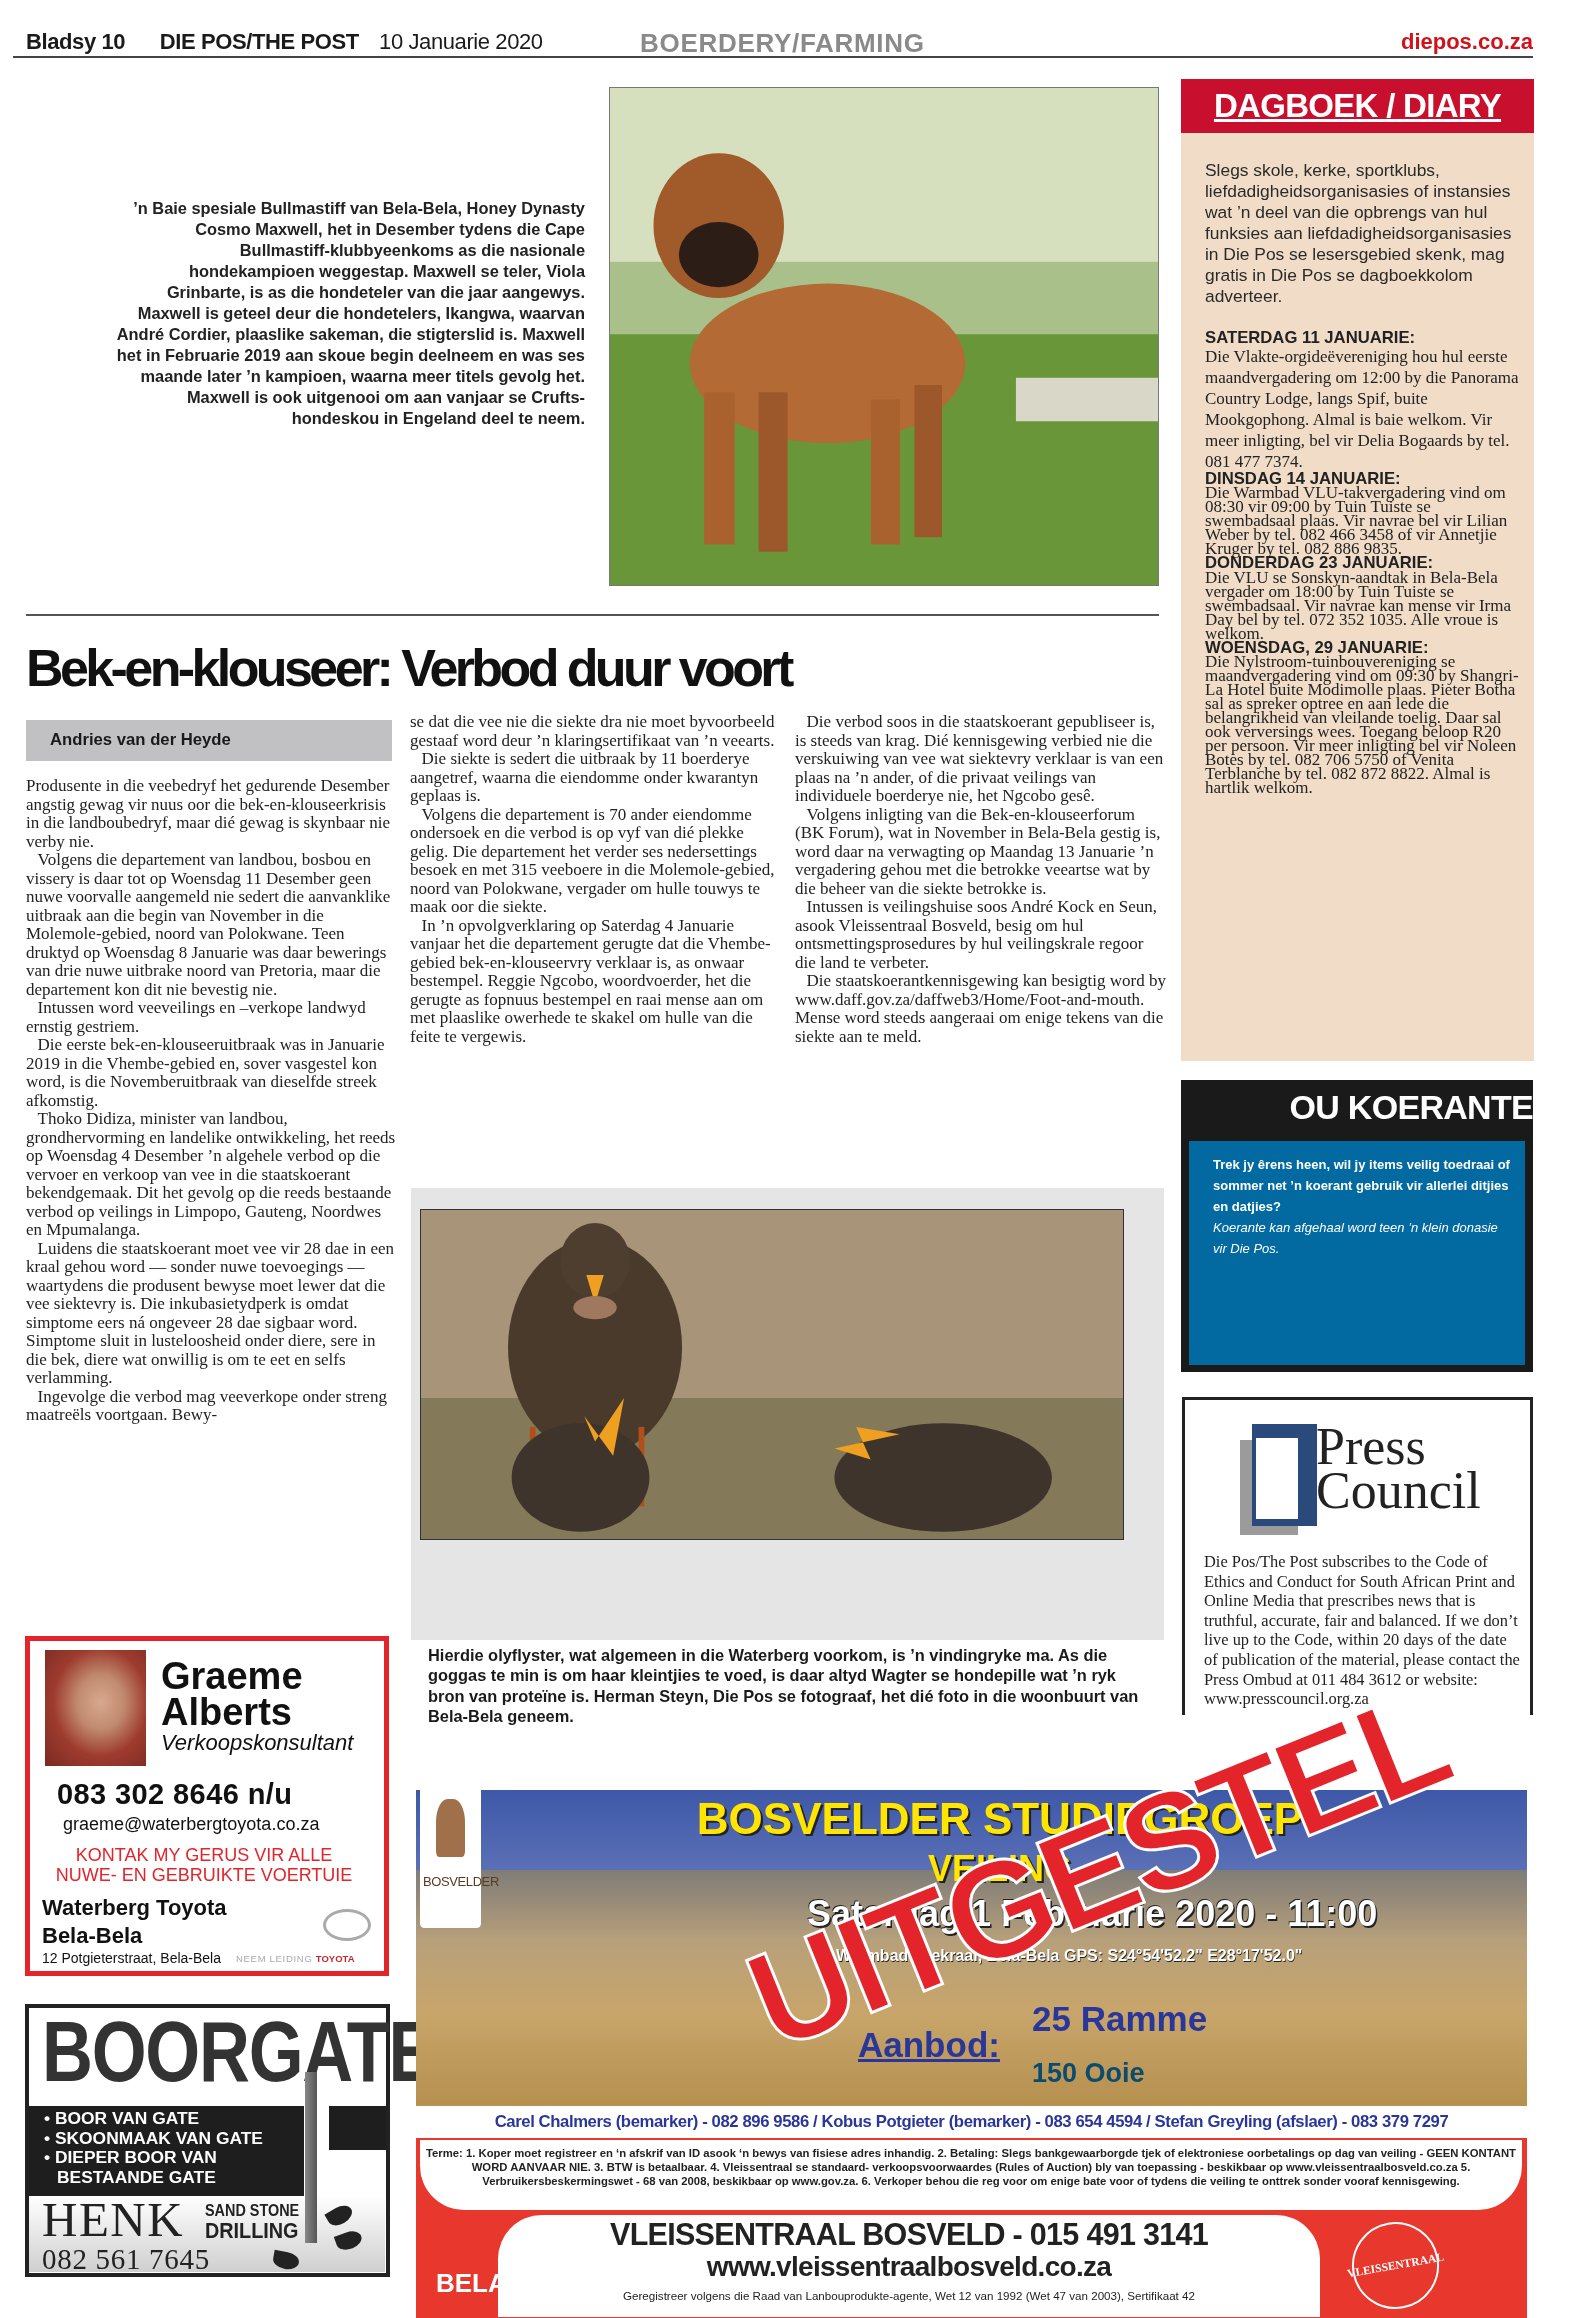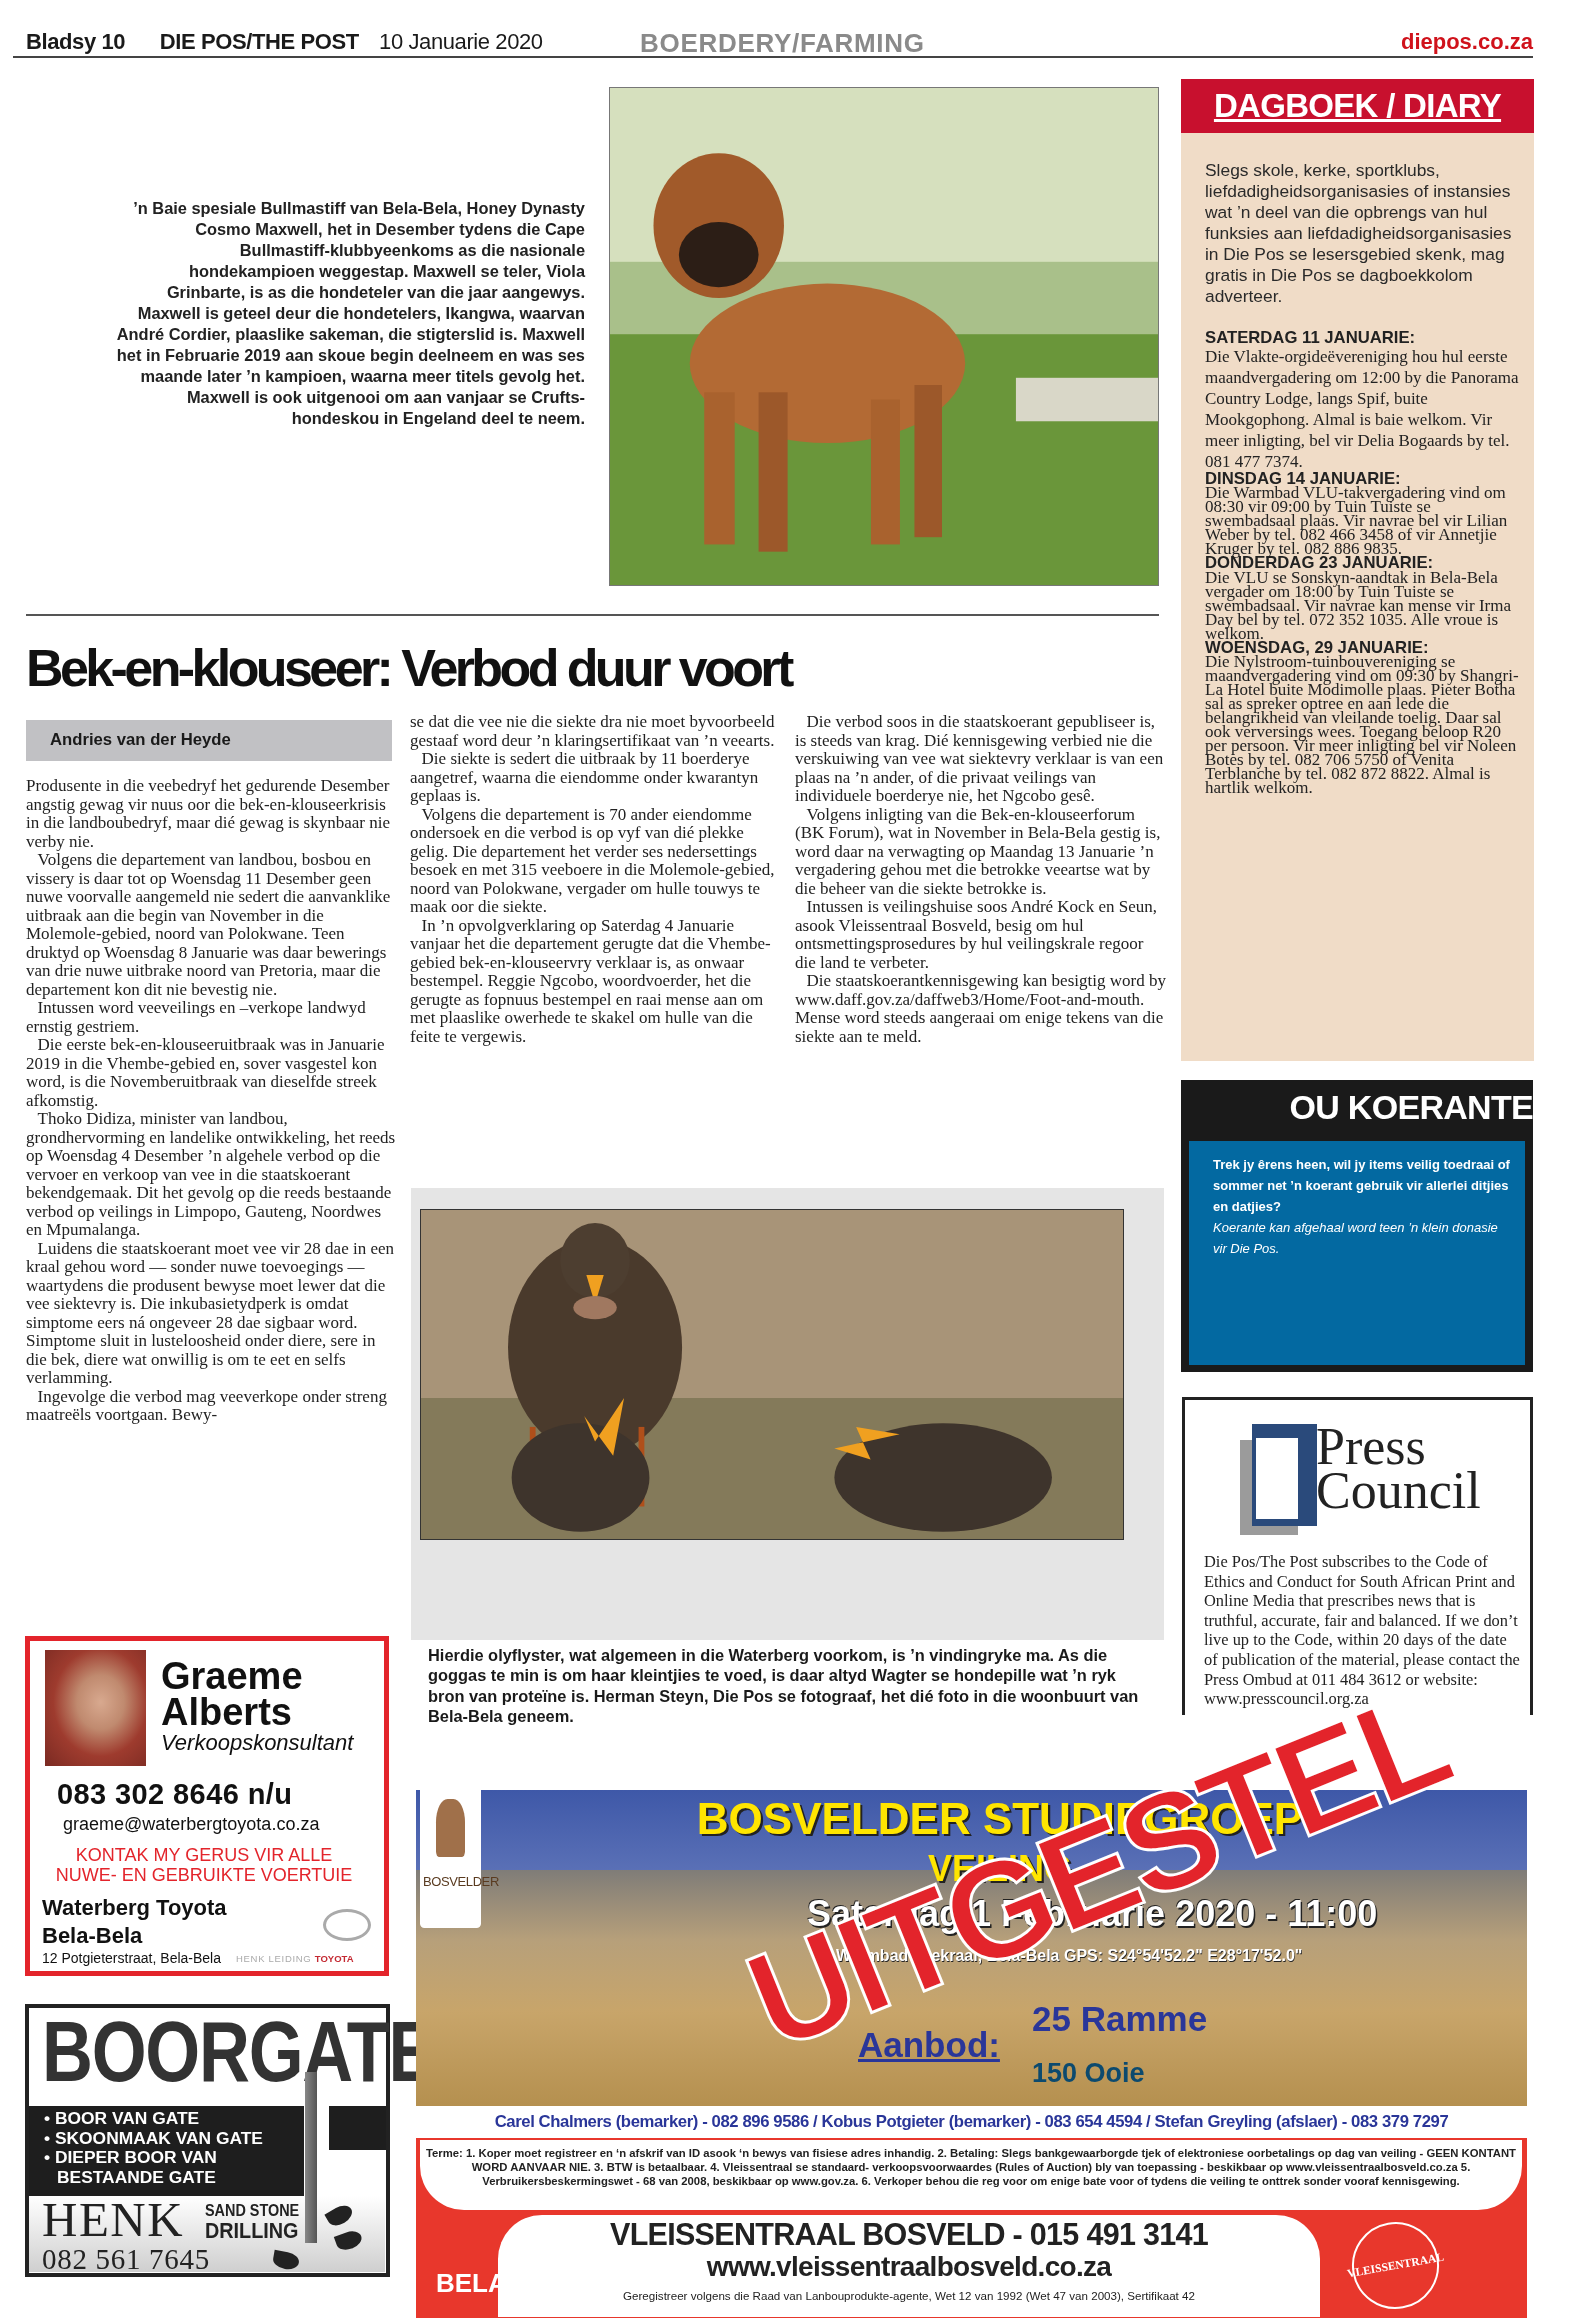--- a/index.html
+++ b/index.html
@@ -240,21 +240,21 @@
 <div class="abs gr-title">Verkoopskonsultant</div>
 <div class="abs gr-phone">083 302 8646 n/u</div>
 <div class="abs gr-email">graeme@waterbergtoyota.co.za</div>
 <div class="abs gr-cta">KONTAK MY GERUS VIR ALLE NUWE- EN GEBRUIKTE VOERTUIE</div>
 <div class="abs gr-dealer">
   <div>Waterberg Toyota</div>
   <div>Bela-Bela</div>
 </div>
 <div class="abs gr-addr">12 Potgieterstraat, Bela-Bela</div>
 <div class="abs gr-toyota-logo"></div>
-<div class="abs gr-toyota-tag"><span>HENK LEIDING</span> <b>TOYOTA</b></div>
+<div class="abs gr-toyota-tag"><span>NEEM LEIDING</span> <b>TOYOTA</b></div>
 
 <div class="abs bg"></div>
 <div class="abs bg-title">BOORGATE</div>
 <div class="abs bg-bar"></div>
 <div class="abs bg-bar2"></div>
 <div class="abs bg-list">
   <div>• BOOR VAN GATE</div>
   <div>• SKOONMAAK VAN GATE</div>
   <div>• DIEPER BOOR VAN</div>
   <div style="padding-left:13px">BESTAANDE GATE</div>

